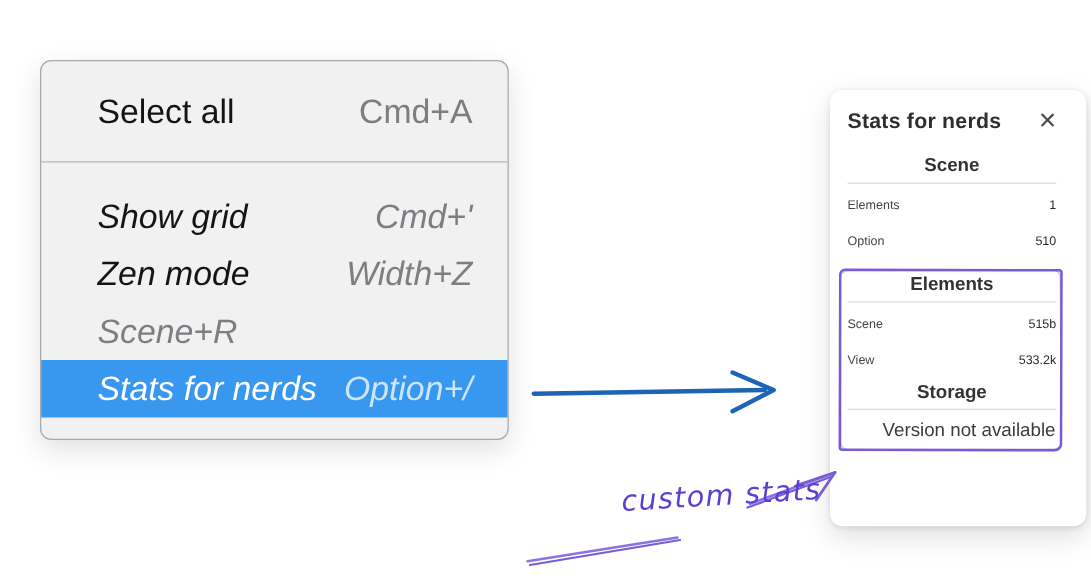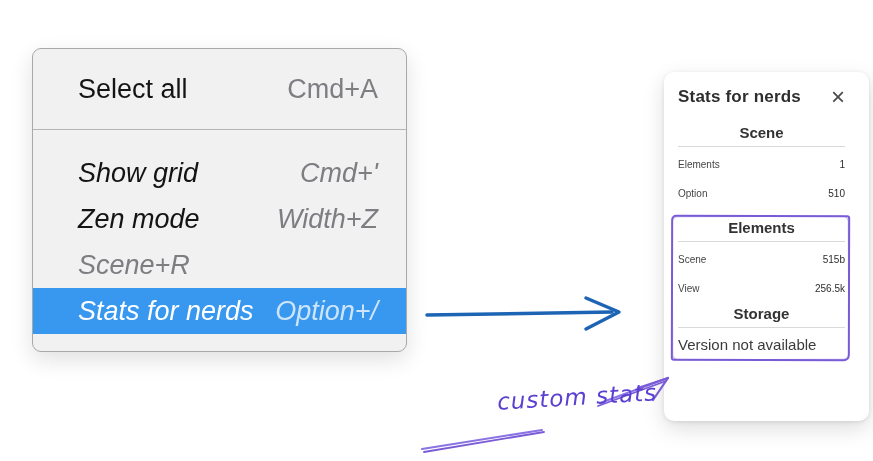--- a/index.html
+++ b/index.html
@@ -30,21 +30,21 @@
   .mt14{margin-top:14px;} .mt2{margin-top:2px;}
   .sep{border:none;border-top:1px solid #d9d9d9;margin:5px 0 3px;}
   .stat-row{display:flex;justify-content:space-between;align-items:center;height:29px;font-size:10px;color:#454545;}
   .stat-row .value{color:#2c2c2c;}
   .boxed{position:relative;margin-top:11px;padding-bottom:2px;}
   .purple-box{position:absolute;left:-7px;right:-5px;top:-4px;bottom:-2px;
               border:2px solid #7a5bd6;border-radius:5px 3px 6px 3px;
               transform:rotate(.15deg);pointer-events:none;}
   .purple-box:before{content:"";position:absolute;left:-1px;right:-1px;top:-1px;bottom:-1px;
               border:1px solid rgba(122,91,214,.45);border-radius:6px;transform:rotate(-.35deg);}
-  .version-note{display:flex;align-items:center;height:26px;font-size:15px;color:#3b3b3b;margin-top:2px;}
+  .version-note{display:flex;align-items:center;height:26px;font-size:15px;color:#3b3b3b;margin-top:2px;margin-left:28px;}
 
   
   .blue-arrow{position:absolute;left:420px;top:292px;}
   .purple-arrow{position:absolute;left:412px;top:368px;}
   .annotation-text{position:absolute;left:497px;top:384px;font-family:"DejaVu Sans",sans-serif;
                    font-style:italic;font-size:23px;letter-spacing:1px;color:#5b3fd0;
                    transform:rotate(-3.5deg);white-space:nowrap;}
 </style>
 </head>
 <body>
@@ -101,21 +101,21 @@
     <div class="boxed">
       <div class="purple-box"></div>
       <div class="section-header">Elements</div>
       <hr class="sep">
       <div class="stat-row">
         <span class="label">Scene</span>
         <span class="value">515b</span>
       </div>
       <div class="stat-row">
         <span class="label">View</span>
-        <span class="value">256.5k</span>
+        <span class="value">533.2k</span>
       </div>
       <div class="section-header mt2">Storage</div>
       <hr class="sep">
       <div class="version-note">Version not available</div>
     </div>
   </div>
 
   <svg class="purple-arrow" width="270" height="93" viewBox="0 0 270 93">
     <path d="M10 81 L130 62" stroke="#8a74e4" stroke-width="2" fill="none" stroke-linecap="round"></path>
     <path d="M12 84 L132 64" stroke="#7a5bd6" stroke-width="1.8" fill="none" stroke-linecap="round"></path>

